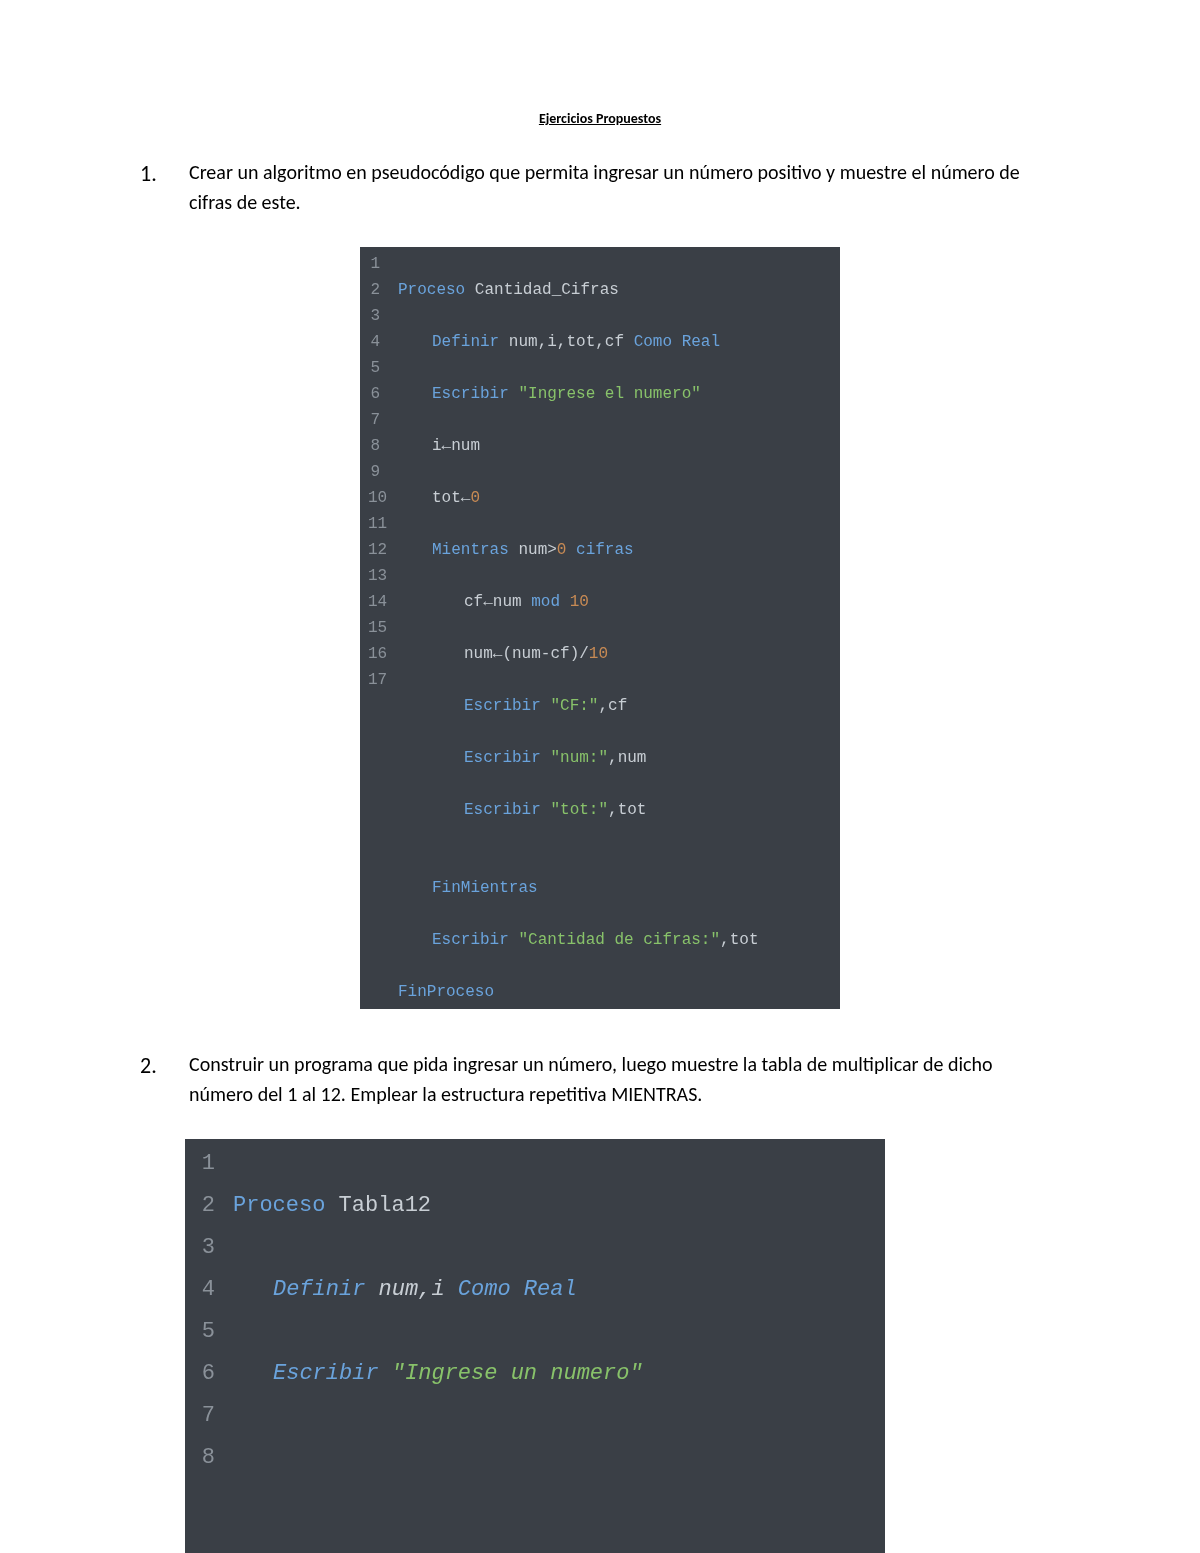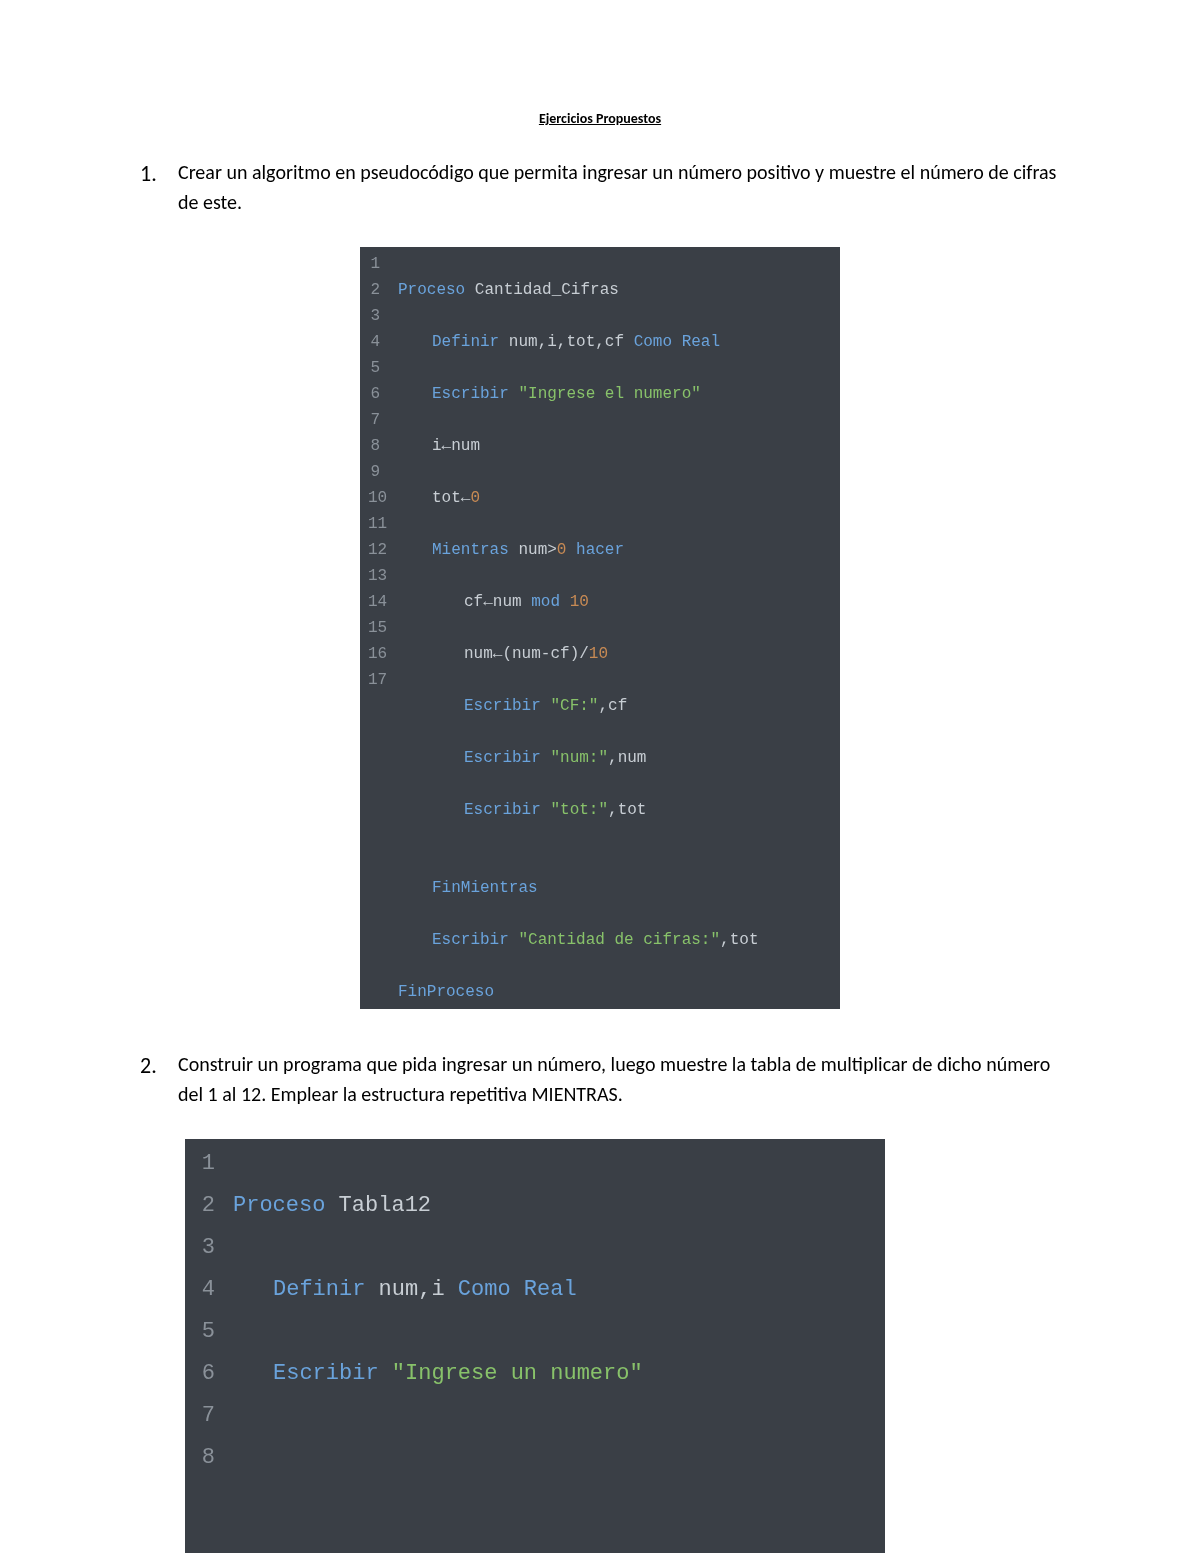--- a/index.html
+++ b/index.html
@@ -27,20 +27,21 @@
       font-size: 20px;
       line-height: 1.5;
     }
     .exercise-num {
       font-size: 22px;
       min-width: 30px;
       margin-right: 8px;
     }
     .exercise-desc {
       flex: 1;
+      margin-left: 11px;
     }
     .code-block {
       background: #3a3f46;
       font-family: 'Consolas', 'Courier New', monospace;
       display: flex;
       margin: 0 auto 20px auto;
     }
     .code-block.small {
       width: 480px;
       font-size: 16px;
@@ -66,21 +67,21 @@
       padding: 4px 14px 4px 8px;
       white-space: pre;
       color: #c8ced4;
     }
     .kw { color: #6aa3dc; }
     .id  { color: #c8ced4; }      
     .str { color: #88c26a; }      
     .num { color: #c78a54; }      
     .op  { color: #c8ced4; }
     .line { display:block; }
-    .indent1 { padding-left: 40px; }
+    .indent1 { padding-left: 40px; font-style: italic; }
     .indent1s { padding-left: 34px; }
     .indent2s { padding-left: 66px; }
   </style>
 </head>
 <body>
 
 <div class="title">Ejercicios Propuestos</div>
 
 <div class="exercise">
   <div class="exercise-text">
@@ -107,21 +108,21 @@
         <div>15</div>
         <div>16</div>
         <div>17</div>
     </div>
     <div class="code">
 <span class="line"><span class="kw">Proceso</span><span class="id"> Cantidad_Cifras</span></span>
 <span class="line indent1s"><span class="kw">Definir</span><span class="id"> num,i,tot,cf </span><span class="kw">Como Real</span></span>
 <span class="line indent1s"><span class="kw">Escribir </span><span class="str">"Ingrese el numero"</span></span>
 <span class="line indent1s"><span class="id">i</span><span class="op">←</span><span class="id">num</span></span>
 <span class="line indent1s"><span class="id">tot</span><span class="op">←</span><span class="num">0</span></span>
-<span class="line indent1s"><span class="kw">Mientras </span><span class="id">num</span><span class="op">&gt;</span><span class="num">0</span><span class="kw"> hacer</span></span>
+<span class="line indent1s"><span class="kw">Mientras </span><span class="id">num</span><span class="op">&gt;</span><span class="num">0</span><span class="kw"> cifras</span></span>
 <span class="line indent2s"><span class="id">cf</span><span class="op">←</span><span class="id">num </span><span class="kw">mod </span><span class="num">10</span></span>
 <span class="line indent2s"><span class="id">num</span><span class="op">←(</span><span class="id">num</span><span class="op">-</span><span class="id">cf</span><span class="op">)/</span><span class="num">10</span></span>
 <span class="line indent2s"><span class="kw">Escribir </span><span class="str">"CF:"</span><span class="op">,</span><span class="id">cf</span></span>
 <span class="line indent2s"><span class="kw">Escribir </span><span class="str">"num:"</span><span class="op">,</span><span class="id">num</span></span>
 <span class="line indent2s"><span class="kw">Escribir </span><span class="str">"tot:"</span><span class="op">,</span><span class="id">tot</span></span>
 <span class="line indent2s"></span>
 <span class="line indent1s"><span class="kw">FinMientras</span></span>
 <span class="line indent1s"><span class="kw">Escribir </span><span class="str">"Cantidad de cifras:"</span><span class="op">,</span><span class="id">tot</span></span>
 <span class="line"><span class="kw">FinProceso</span></span></div>
   </div>

